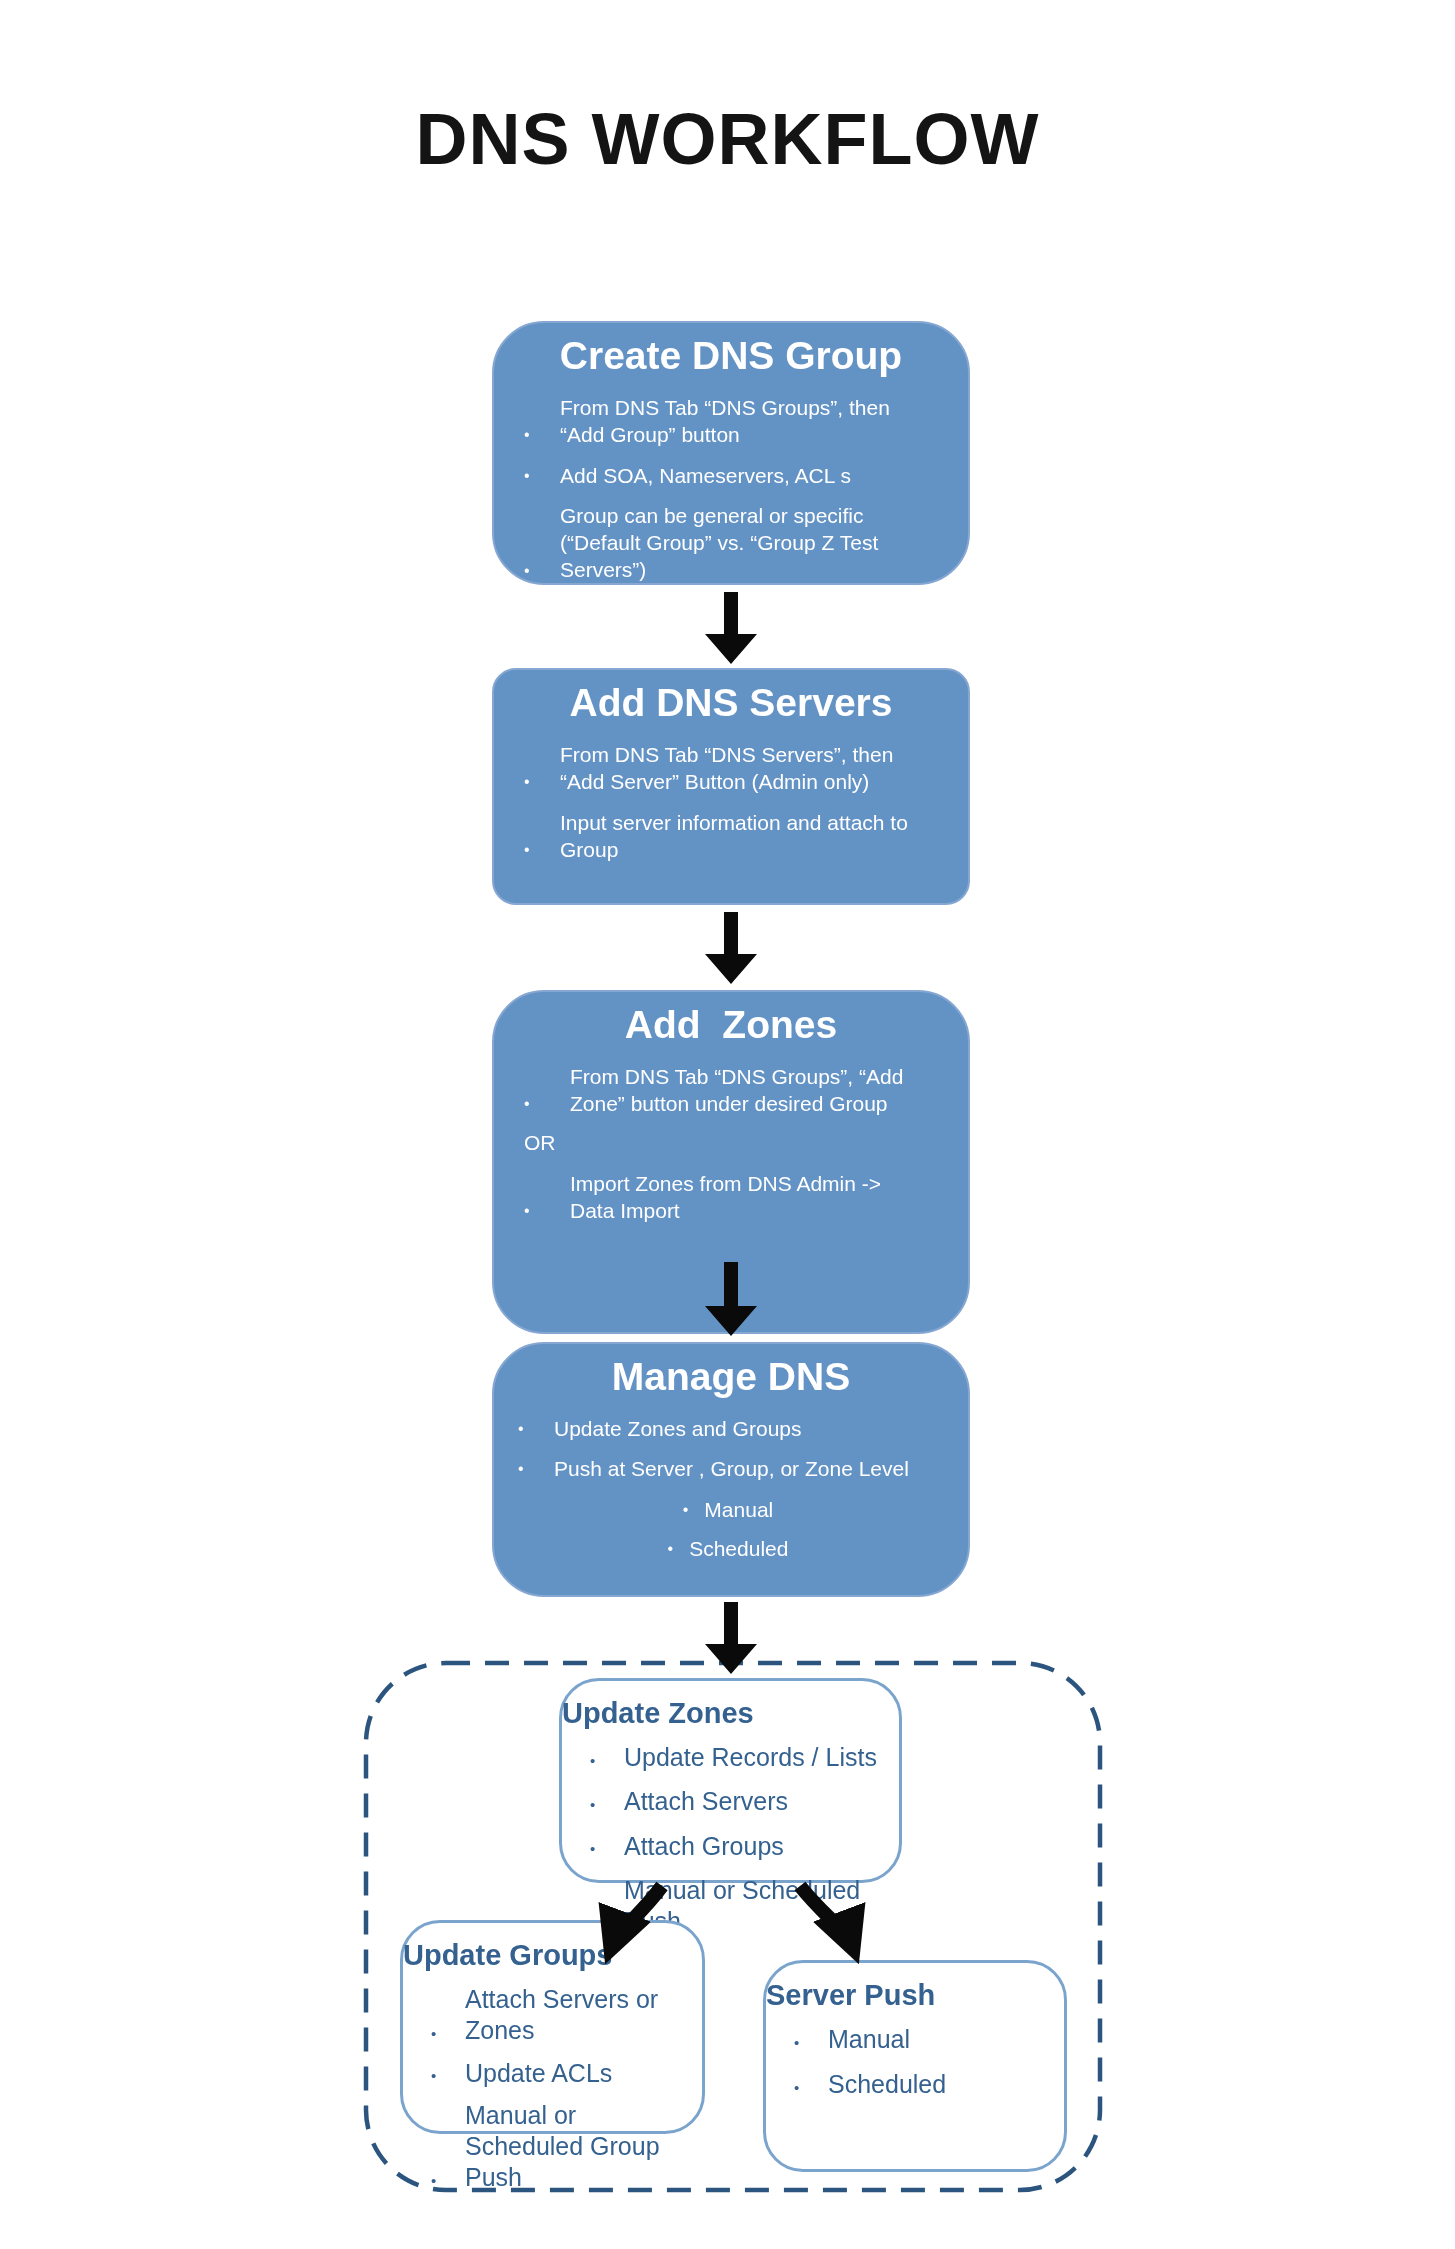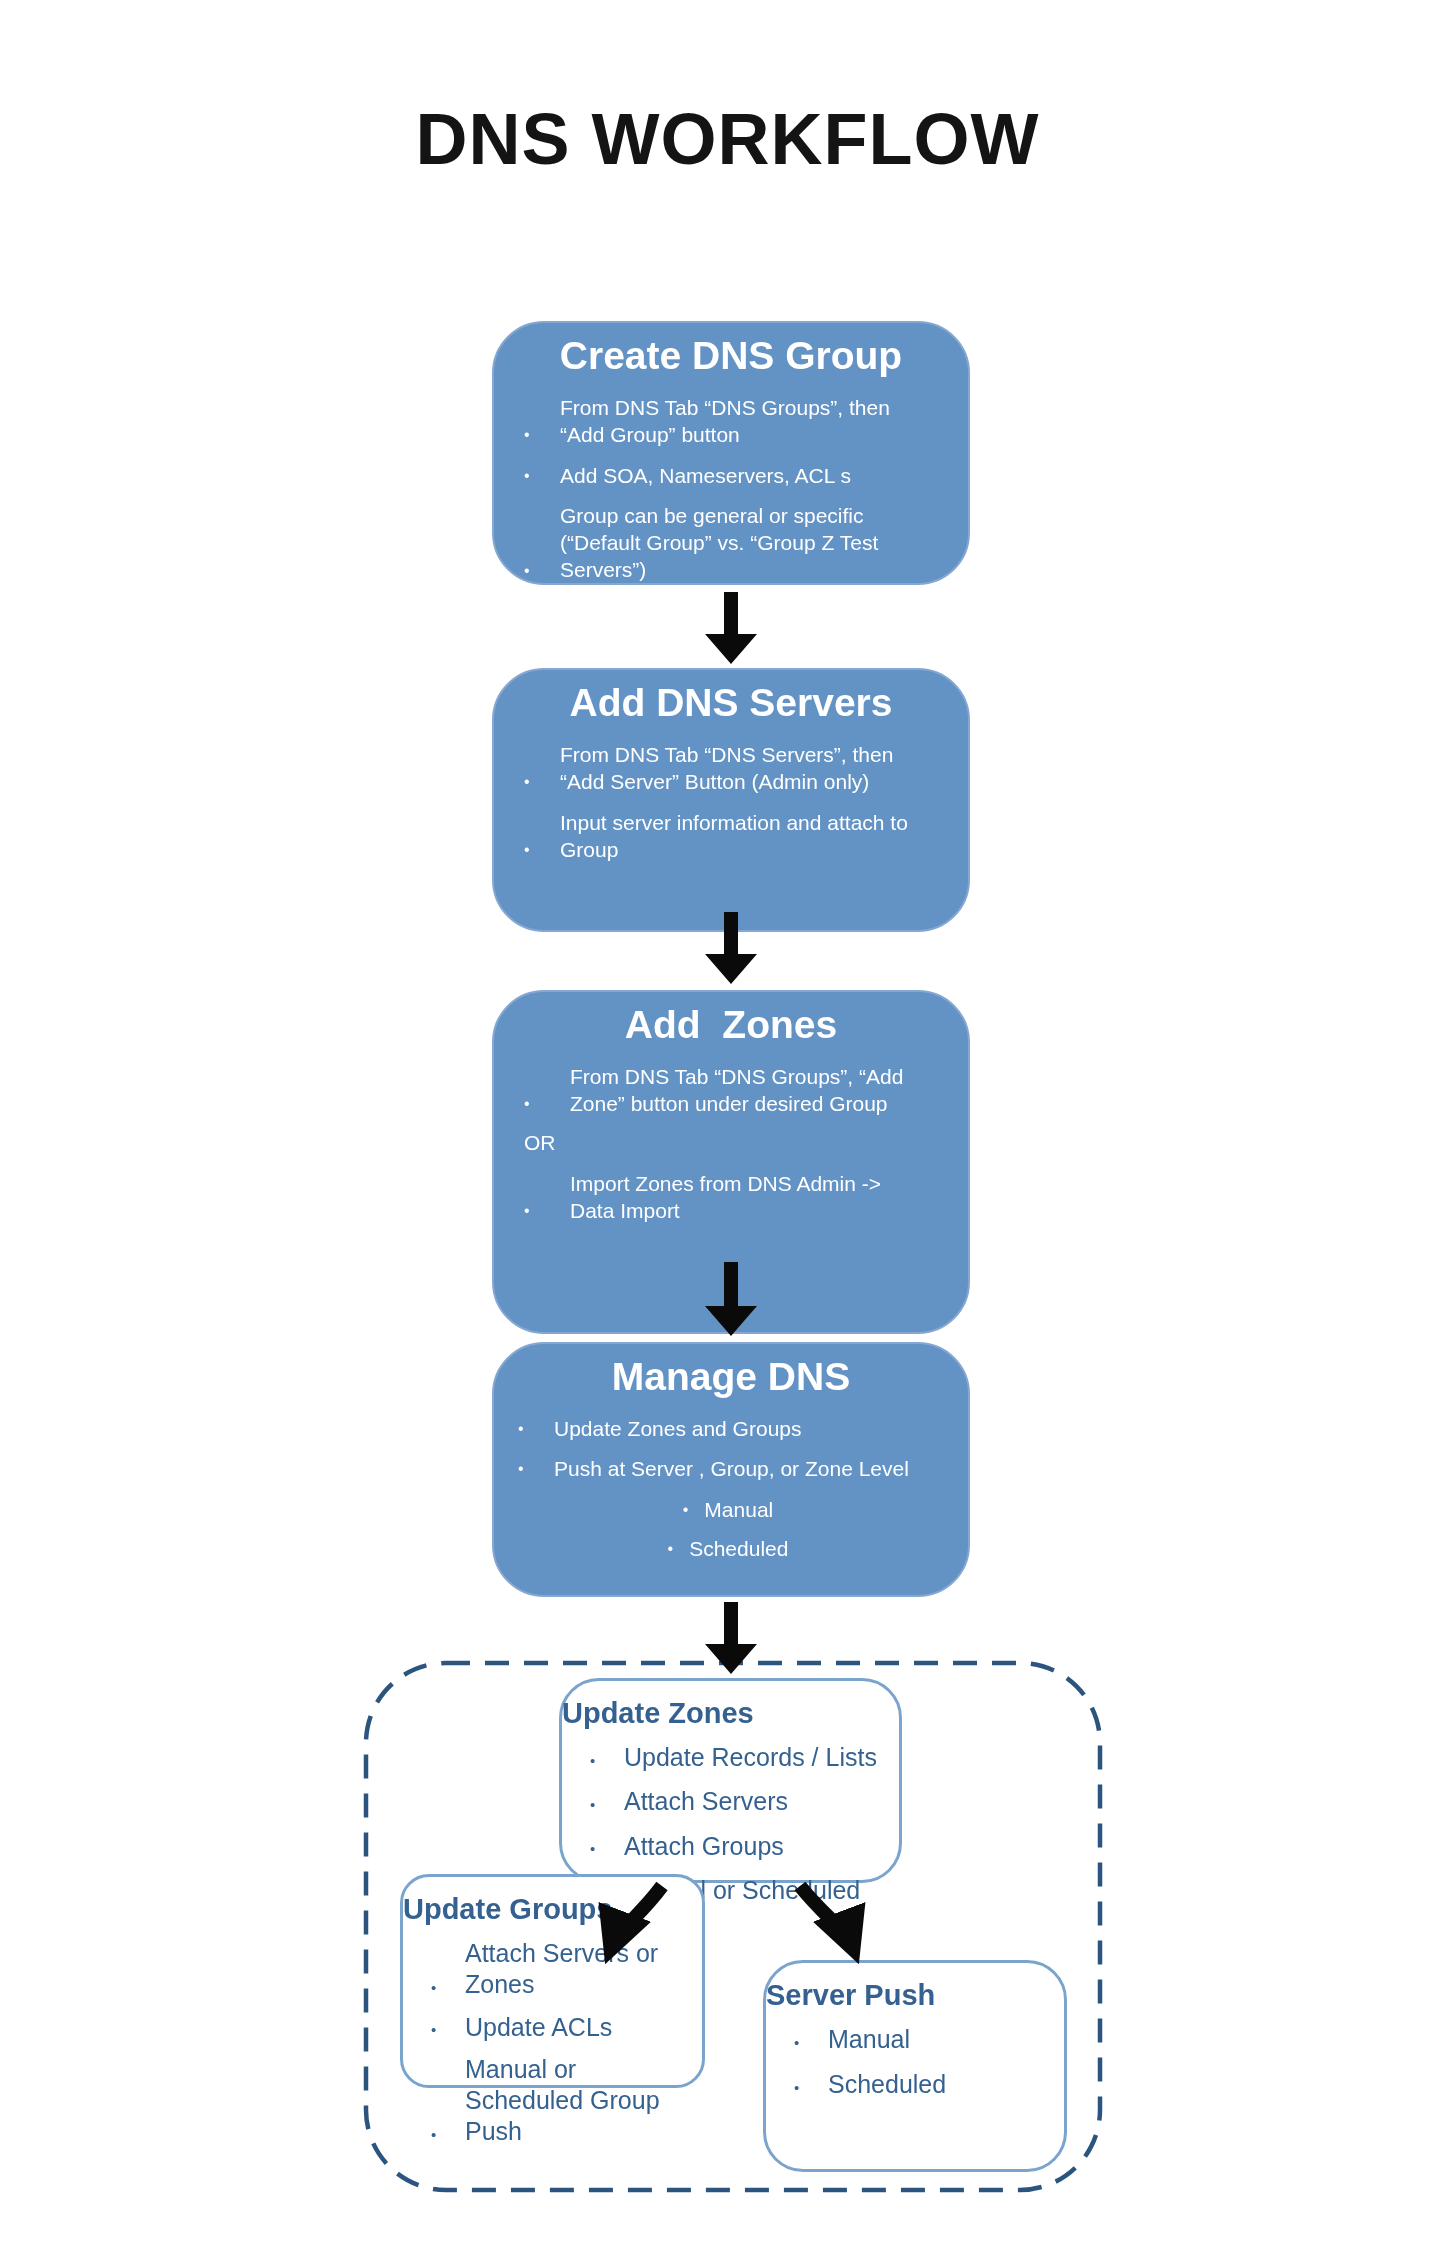--- a/index.html
+++ b/index.html
@@ -55,27 +55,27 @@
   }
   .wbox .btitle {
     font-weight:bold; font-size:29px;
     padding-top:16px; margin-bottom:12px; color:var(--detail_text); white-space:pre;
   }
   .wbox .bullets { padding:0 20px 0 28px; }
   .wbox .bullet { font-size:25px; margin-bottom:11px; line-height:1.25; }
   .wbox .dot { flex:0 0 34px; font-size:15px; line-height:1.65; }
 
   #box-update-zones  { left:559px; top:1678px; width:343px; height:205px; }
-  #box-update-groups { left:400px; top:1874px; width:305px; height:214px;border-radius:29px; }
+  #box-update-groups { left:400px; top:1920px; width:305px; height:214px; }
   #box-server-push   { left:763px; top:1960px; width:304px; height:212px; }
   #box-update-zones .bullet { margin-bottom:13px; }
   #box-server-push .bullet { margin-bottom:14px; }
 
   #box-create  { top:321px;  height:264px; }
-  #box-servers { top:668px;  height:264px; }
+  #box-servers { top:668px;  height:237px;border-radius:24px; }
   #box-zones   { top:990px;  height:344px; }
   #box-manage  { top:1342px; height:255px; }
 </style>
 </head>
 <body>
 
 <div id="canvas">
 
   <h1 id="page-title">DNS WORKFLOW</h1>
 

